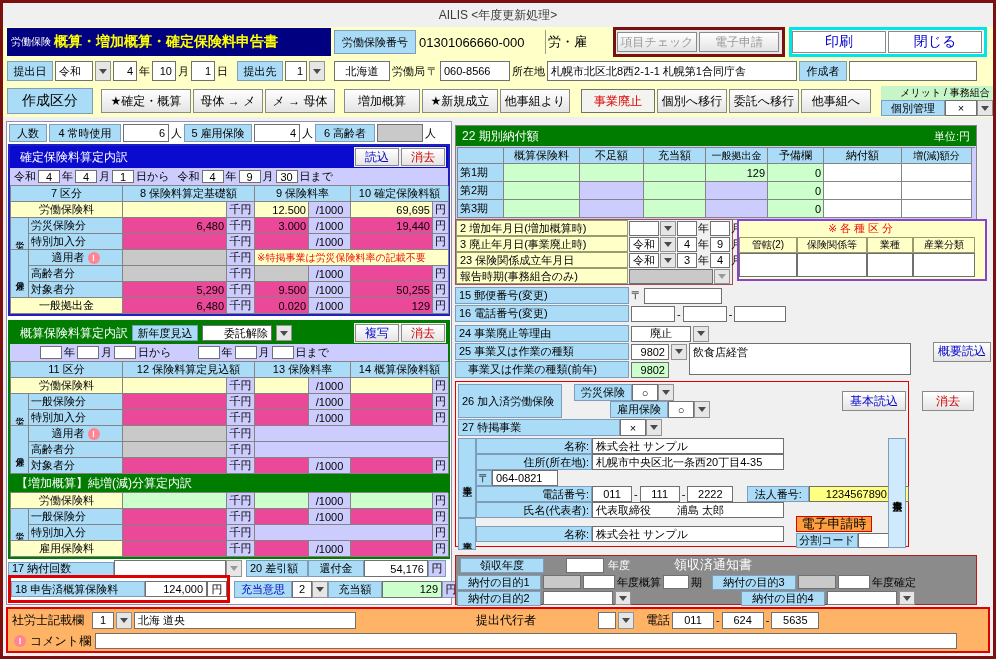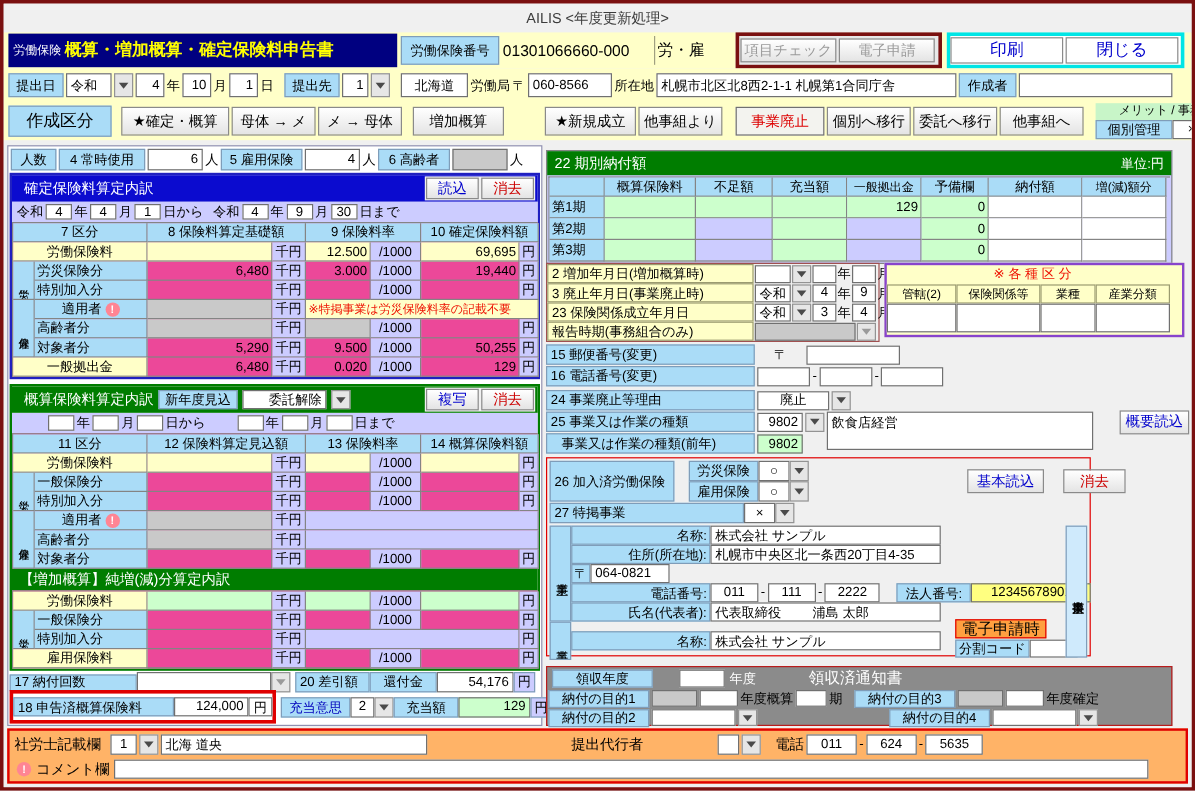--- a/index.html
+++ b/index.html
@@ -94,21 +94,21 @@
   </div>
 
   <div class="abs flex" style="left:0;top:82px;width:990px;height:32px;background:#ffffc8;padding-left:4px;gap:2px;">
     <div class="lbl sp" style="width:86px;height:26px;font-size:14px;">作成区分</div>
     <div class="sp" style="width:4px;"></div>
     <div class="btn sp" style="width:90px;height:24px;">★確定・概算</div>
     <div class="btn sp" style="width:70px;height:24px;">母体 → メ</div>
     <div class="btn sp" style="width:70px;height:24px;">メ → 母体</div>
     <div class="sp" style="width:5px;"></div>
     <div class="btn sp" style="width:76px;height:24px;">増加概算</div>
-    <div class="btn sp" style="width:76px;height:24px;margin-left:32px;">★新規成立</div>
+    <div class="btn sp" style="width:76px;height:24px;">★新規成立</div>
     <div class="btn sp" style="width:70px;height:24px;">他事組より</div>
     <div class="sp" style="width:7px;"></div>
     <div class="btn sp" style="width:74px;height:24px;color:#dd0000;background:#f3f3ef;border-color:#707070;">事業廃止</div>
     <div class="btn sp" style="width:70px;height:24px;">個別へ移行</div>
     <div class="btn sp" style="width:70px;height:24px;">委託へ移行</div>
     <div class="btn sp" style="width:70px;height:24px;">他事組へ</div>
     <div class="sp" style="width:6px;"></div>
     <div class="sp" style="width:128px;">
       <div style="background:#c8f5c8;font-size:10px;text-align:center;height:14px;line-height:14px;">メリット / 事務組合</div>
       <div class="flex">
@@ -480,21 +480,21 @@
           <div class="ylbl ctr sp" style="width:62px;height:16px;font-size:10px;justify-content:center;">産業分類</div>
         </div>
         <div class="flex" style="height:24px;">
           <div class="fld sp" style="width:58px;height:24px;"></div>
           <div class="fld sp" style="width:70px;height:24px;"></div>
           <div class="fld sp" style="width:46px;height:24px;"></div>
           <div class="fld sp" style="width:62px;height:24px;"></div>
         </div>
       </div>
 
-      <div class="abs flex" style="left:0;top:166px;width:400px;height:17px;gap:16px;">
+      <div class="abs flex" style="left:0;top:166px;width:400px;height:17px;gap:2px;">
         <div class="lbl sp" style="width:174px;height:17px;justify-content:flex-start;padding-left:3px;">15 郵便番号(変更)</div>
         <span class="t sp">〒</span>
         <div class="fld sp" style="width:78px;height:16px;"></div>
       </div>
       <div class="abs flex" style="left:0;top:184px;width:470px;height:17px;gap:2px;">
         <div class="lbl sp" style="width:174px;height:17px;justify-content:flex-start;padding-left:3px;">16 電話番号(変更)</div>
         <div class="fld sp" style="width:44px;height:16px;"></div>
         <span class="t sp">-</span>
         <div class="fld sp" style="width:44px;height:16px;"></div>
         <span class="t sp">-</span>
@@ -527,21 +527,21 @@
           <div class="lbl sp" style="width:104px;height:34px;justify-content:flex-start;padding-left:3px;">26 加入済労働保険</div>
           <div>
             <div class="flex">
               <div class="lbl sp" style="width:58px;height:17px;">労災保険</div>
               <div class="fld ctr sp" style="width:26px;height:17px;">○</div>
               <div class="dd sp" style="height:17px;">
                   <span class="arr"></span>
                 </div>
             </div>
             <div class="flex">
-              <div class="lbl sp" style="width:58px;height:17px;">雇用保険</div>
+              <div class="lbl sp" style="width:58px;height:17px;margin-left:36px;">雇用保険</div>
               <div class="fld ctr sp" style="width:26px;height:17px;">○</div>
               <div class="dd sp" style="height:17px;">
                   <span class="arr"></span>
                 </div>
             </div>
           </div>
           <div class="btn blue sp" style="width:64px;height:20px;margin-left:120px;">基本読込</div>
           <div class="btn red sp" style="width:52px;height:20px;margin-left:4px;">消去</div>
         </div>
         <div class="abs flex" style="left:2px;top:37px;">

